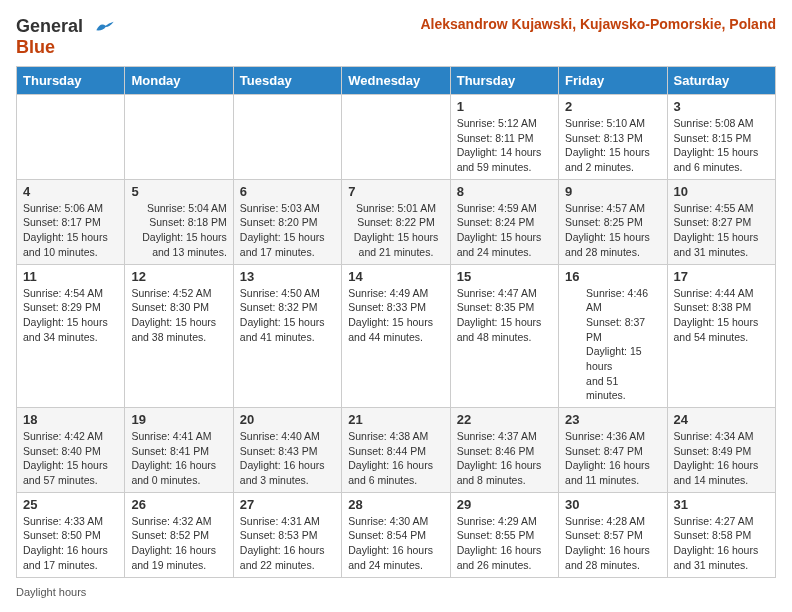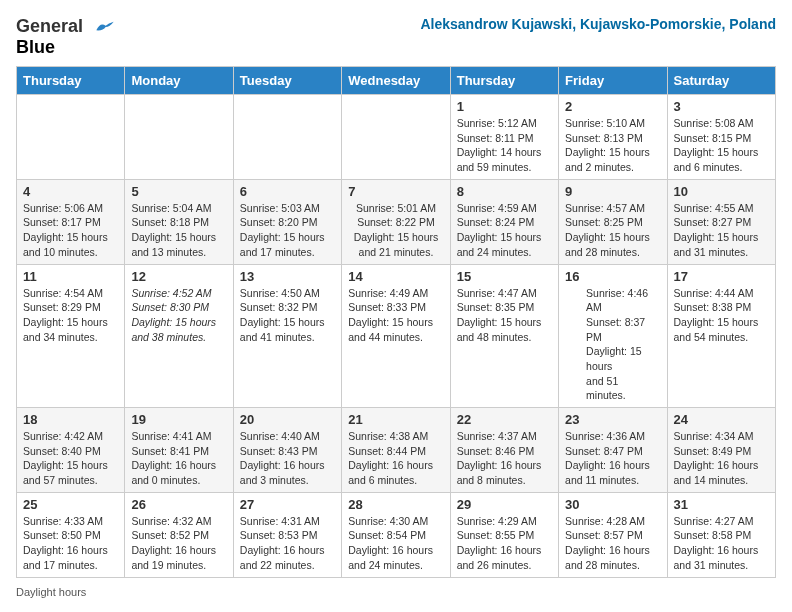--- a/index.html
+++ b/index.html
@@ -27,38 +27,38 @@
       gap: 10px;
     }
     .logo-general {
       font-size: 18px;
       font-weight: bold;
       color: #333;
     }
     .logo-blue {
       font-size: 18px;
       font-weight: bold;
-      color: #000000;
+      color: #c2410c;
     }
     .logo-bird {
       width: 20px;
       height: 20px;
       margin-left: 2px;
     }
     .title-block {
       text-align: right;
     }
     .month-title {
       font-size: 32px;
       font-weight: bold;
       color: #333;
     }
     .subtitle {
       font-size: 14px;
-      color: #0369a1;
+      color: #c2410c;
       font-weight: bold;
     }
     .calendar {
       width: 100%;
       border-collapse: collapse;
       margin-top: 8px;
     }
     .calendar th {
       background-color: #2a82c5;
       color: #fff;
@@ -162,21 +162,21 @@
       <tr>
         <td>
           <div class="day-num">4</div>
           <div class="day-info" style="white-space: pre-line;">Sunrise: 5:06 AM
 Sunset: 8:17 PM
 Daylight: 15 hours
 and 10 minutes.</div>
         </td>
         <td>
           <div class="day-num">5</div>
-          <div class="day-info" style="white-space: pre-line;">Sunrise: 5:04 AM
+          <div class="day-info" style="white-space: pre-line; text-align: right;">Sunrise: 5:04 AM
 Sunset: 8:18 PM
 Daylight: 15 hours
 and 13 minutes.</div>
         </td>
         <td>
           <div class="day-num">6</div>
           <div class="day-info" style="white-space: pre-line;">Sunrise: 5:03 AM
 Sunset: 8:20 PM
 Daylight: 15 hours
 and 17 minutes.</div>
@@ -213,21 +213,21 @@
       <tr>
         <td>
           <div class="day-num">11</div>
           <div class="day-info" style="white-space: pre-line;">Sunrise: 4:54 AM
 Sunset: 8:29 PM
 Daylight: 15 hours
 and 34 minutes.</div>
         </td>
         <td>
           <div class="day-num">12</div>
-          <div class="day-info" style="white-space: pre-line; font-style: italic;">Sunrise: 4:52 AM
+          <div class="day-info" style="white-space: pre-line;">Sunrise: 4:52 AM
 Sunset: 8:30 PM
 Daylight: 15 hours
 and 38 minutes.</div>
         </td>
         <td>
           <div class="day-num">13</div>
           <div class="day-info" style="white-space: pre-line;">Sunrise: 4:50 AM
 Sunset: 8:32 PM
 Daylight: 15 hours
 and 41 minutes.</div>

